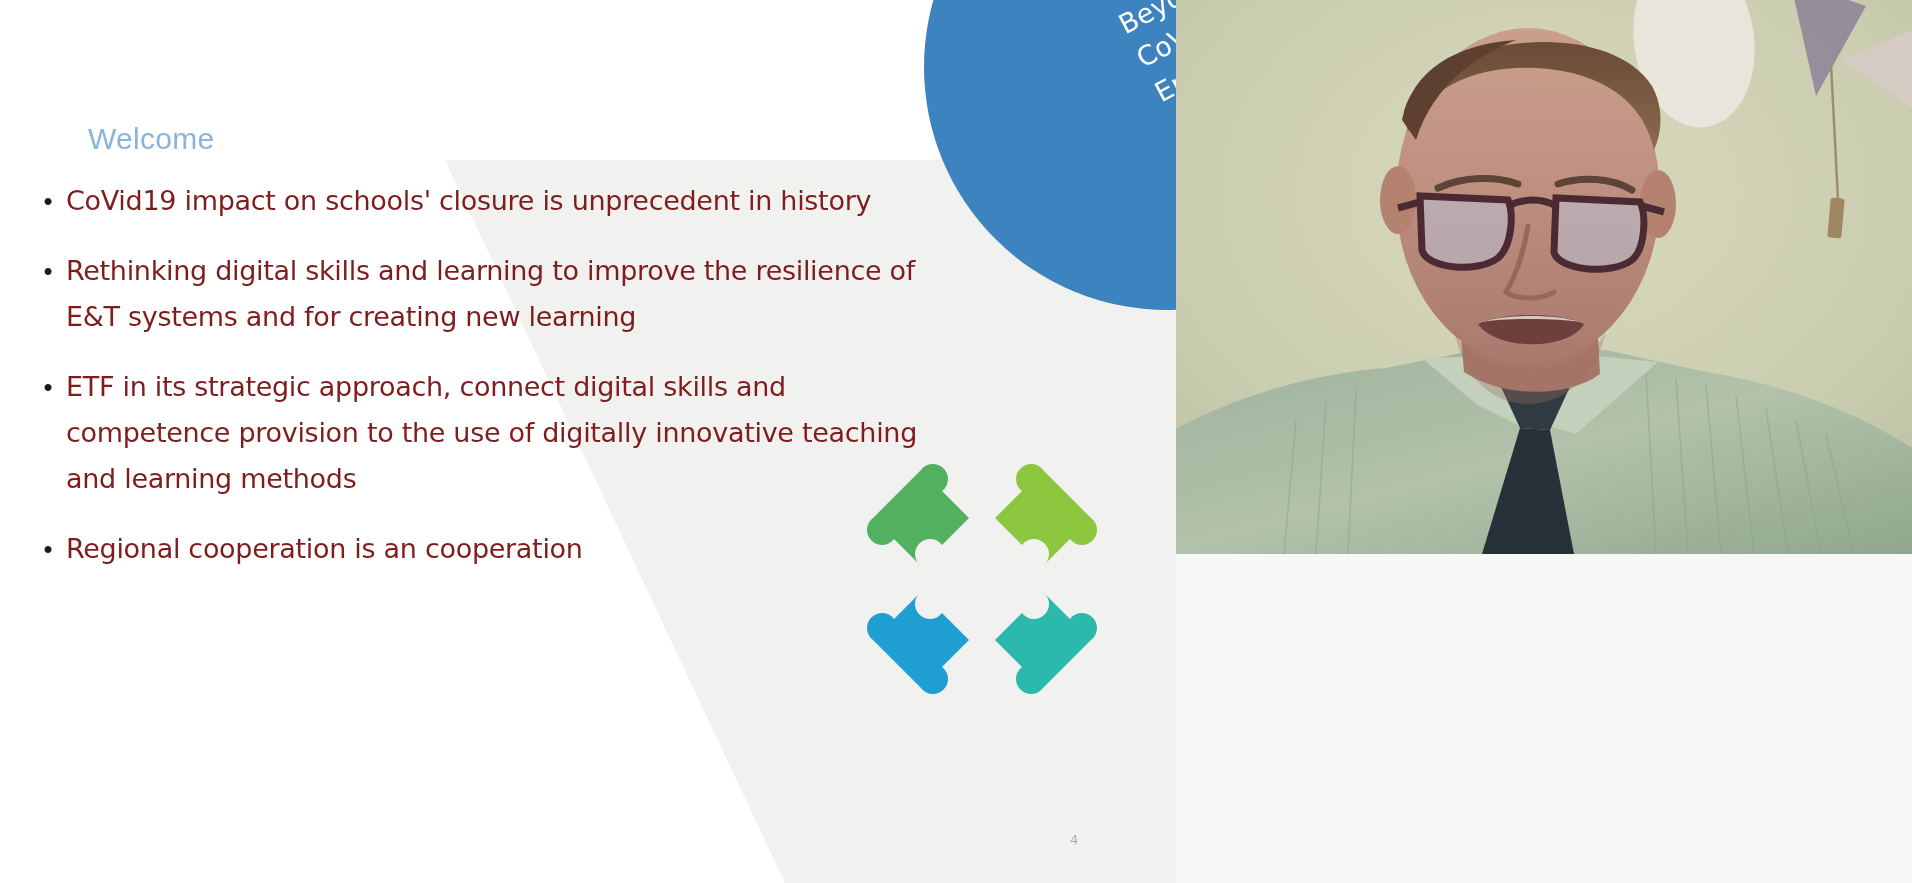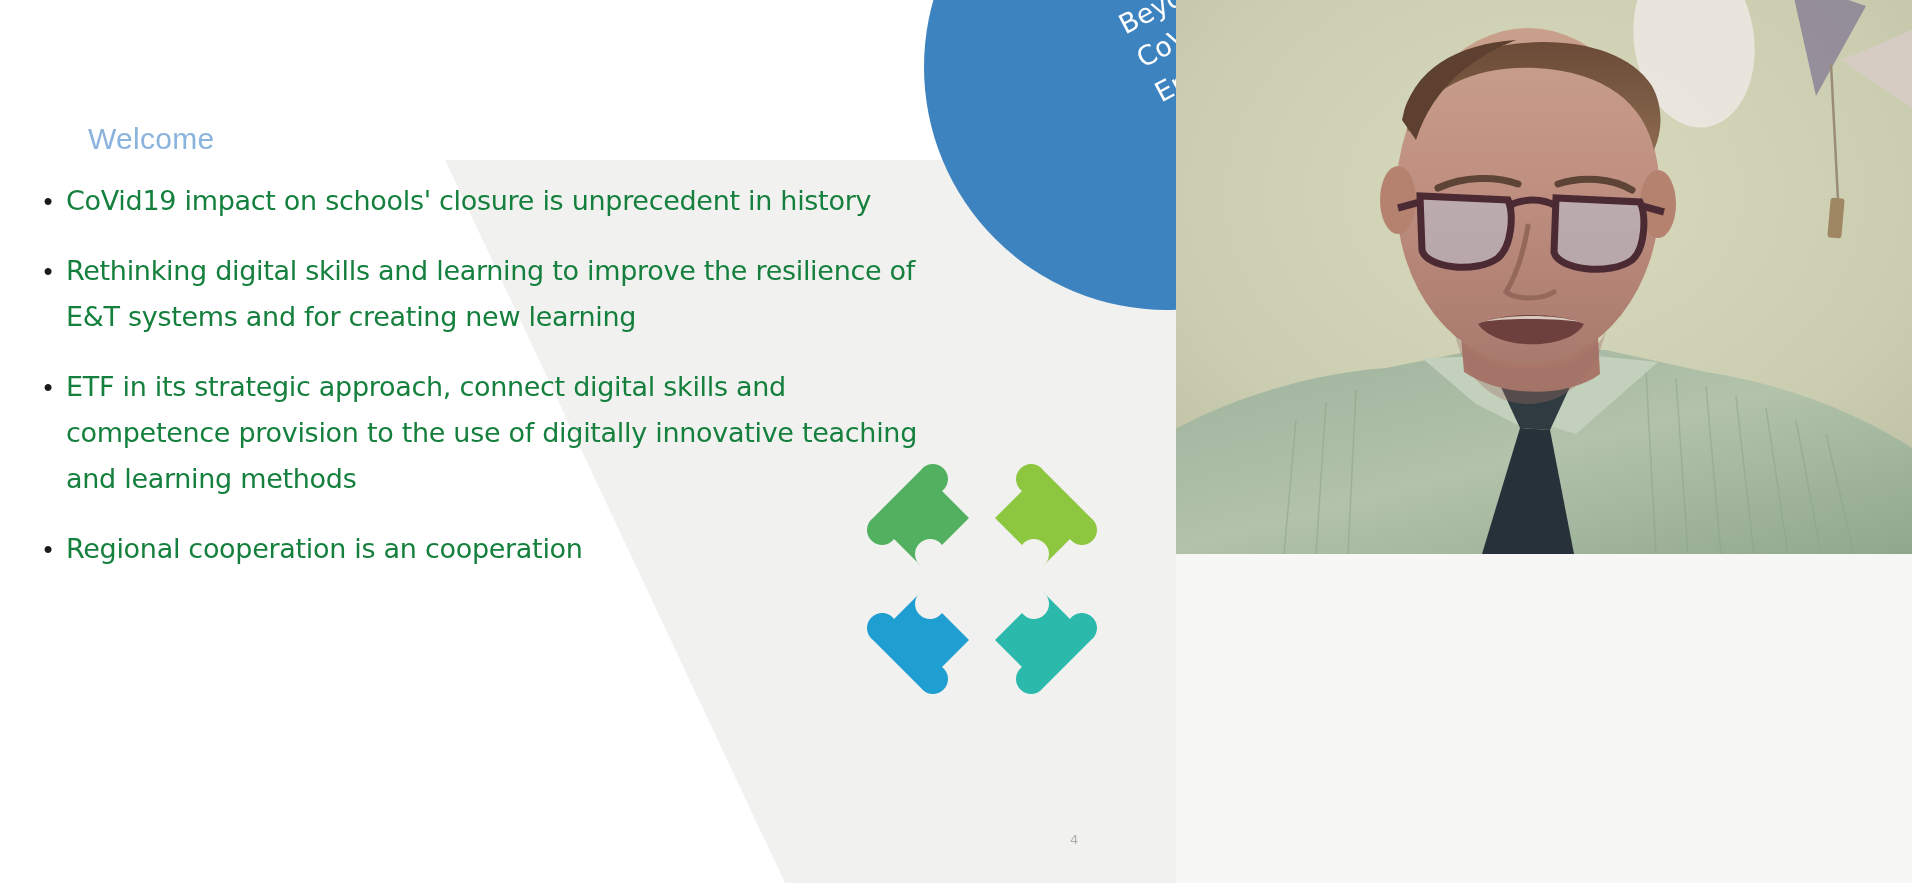--- a/index.html
+++ b/index.html
@@ -100,21 +100,21 @@
     text-align: center;
     font-size: 26px;
     line-height: 46px;
     color: #1a1a1a;
   }
   .bullet-text {
     flex: 1 1 auto;
     font-family: "DejaVu Sans", sans-serif;
     font-size: 27px;
     line-height: 46px;
-    color: #15803d;
+    color: #7f1d1d;
     white-space: pre-line;
     letter-spacing: -0.3px;
   }
 
   
   .puzzle {
     position: absolute;
     left: 855px;
     top: 440px;
     width: 260px;

